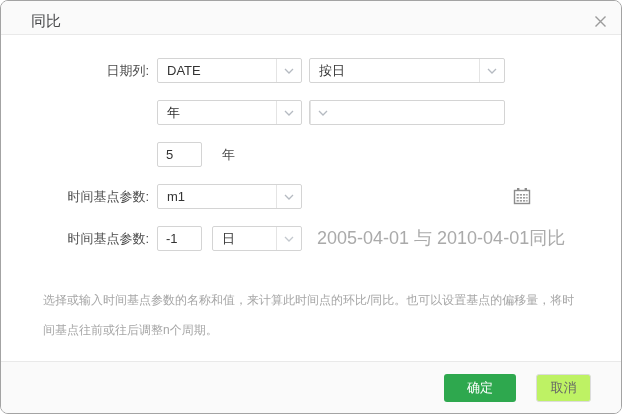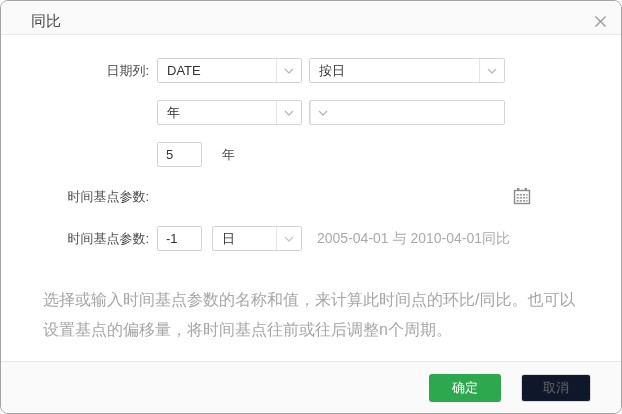--- a/index.html
+++ b/index.html
@@ -66,53 +66,53 @@
   .c1 { left: 140px; width: 145px; }
   .c2 { left: 292px; width: 196px; }
   .c-small { left: 140px; width: 45px; }
   .c-unit-sel { left: 195px; width: 90px; }
   .unit {
     position: absolute; left: 205px; top: 0; line-height: 25px;
     font-size: 13px; color: #4c4c4c;
   }
   .hint {
     position: absolute; left: 300px; top: 0; line-height: 25px;
-    font-size: 14px; color: #aaa; white-space: nowrap;
+    font-size: 18px; color: #aaa; white-space: nowrap;
   }
   .cal-btn {
     position: absolute; left: 495px; top: 2px;
     width: 20px; height: 20px; cursor: pointer;
     display: flex; align-items: center; justify-content: center;
   }
 
   .desc {
     position: absolute; left: 42px; top: 284px; width: 540px;
-    font-size: 16px; line-height: 30px; color: #a6a6a6;
+    font-size: 12px; line-height: 30px; color: #a6a6a6;
   }
 
   
   .ftr {
     position: absolute; left: 0; right: 0; bottom: 0;
     height: 52px;
     background: #fafafa;
     border-top: 1px solid #e9e9e9;
     display: flex; align-items: center; justify-content: flex-end;
     padding-right: 30px;
   }
   .btn {
     height: 28px; border-radius: 3px; font-size: 13px;
     font-family: inherit; cursor: pointer;
     display: inline-flex; align-items: center; justify-content: center;
   }
   .btn-ok {
     width: 72px; background: #2EA84E; color: #fff; border: none;
   }
   .btn-cancel {
-    width: 70px; margin-left: 20px;
-    background: #0f172a; color: #666; border: 1px solid #dcdcdc;
+    width: 55px; margin-left: 20px;
+    background: #bef264; color: #666; border: 1px solid #dcdcdc;
   }
 </style>
 </head>
 <body>
 
 <div class="dialog">
 
   <div class="hdr">
     <span class="hdr-title">同比</span>
     <span class="close">
@@ -160,20 +160,28 @@
     </div>
   </div>
 
   <div class="row" style="top:141px">
     <input class="inp c-small" value="5" style="">
     <span class="unit">年</span>
   </div>
 
   <div class="row" style="top:183px">
     <div class="lbl">时间基点参数:</div>
+    <div class="sel c1">
+      <span class="sel-text">m1</span>
+      <span class="caret">
+        <svg width="10" height="6" viewBox="0 0 10 6">
+            <polyline points="1,1 5,5 9,1" fill="none" stroke="#b5bac1" stroke-width="1.3"></polyline>
+          </svg>
+      </span>
+    </div>
     <span class="cal-btn">
       <svg width="18" height="18" viewBox="0 0 18 18">
         <rect x="1.5" y="3.5" width="15" height="13" fill="none" stroke="#8c8c8c" stroke-width="1.4"></rect>
         <rect x="4" y="1" width="2.4" height="3" fill="#8c8c8c"></rect>
         <rect x="11.6" y="1" width="2.4" height="3" fill="#8c8c8c"></rect>
         <g fill="#9a9a9a">
           <rect x="3.6" y="7" width="2.2" height="1.6"></rect>
             <rect x="6.8" y="7" width="2.2" height="1.6"></rect>
             <rect x="10" y="7" width="2.2" height="1.6"></rect>
             <rect x="13.2" y="7" width="1.4" height="1.6"></rect>

